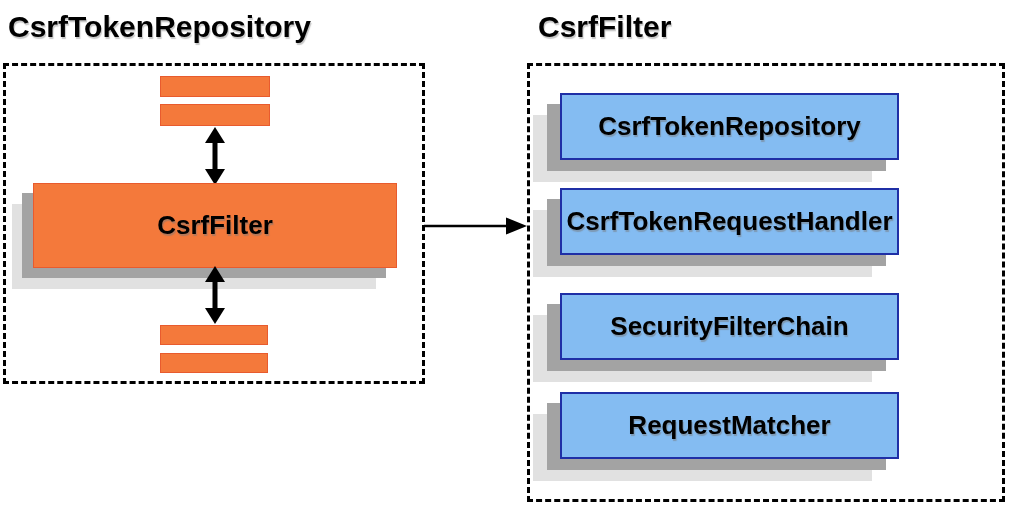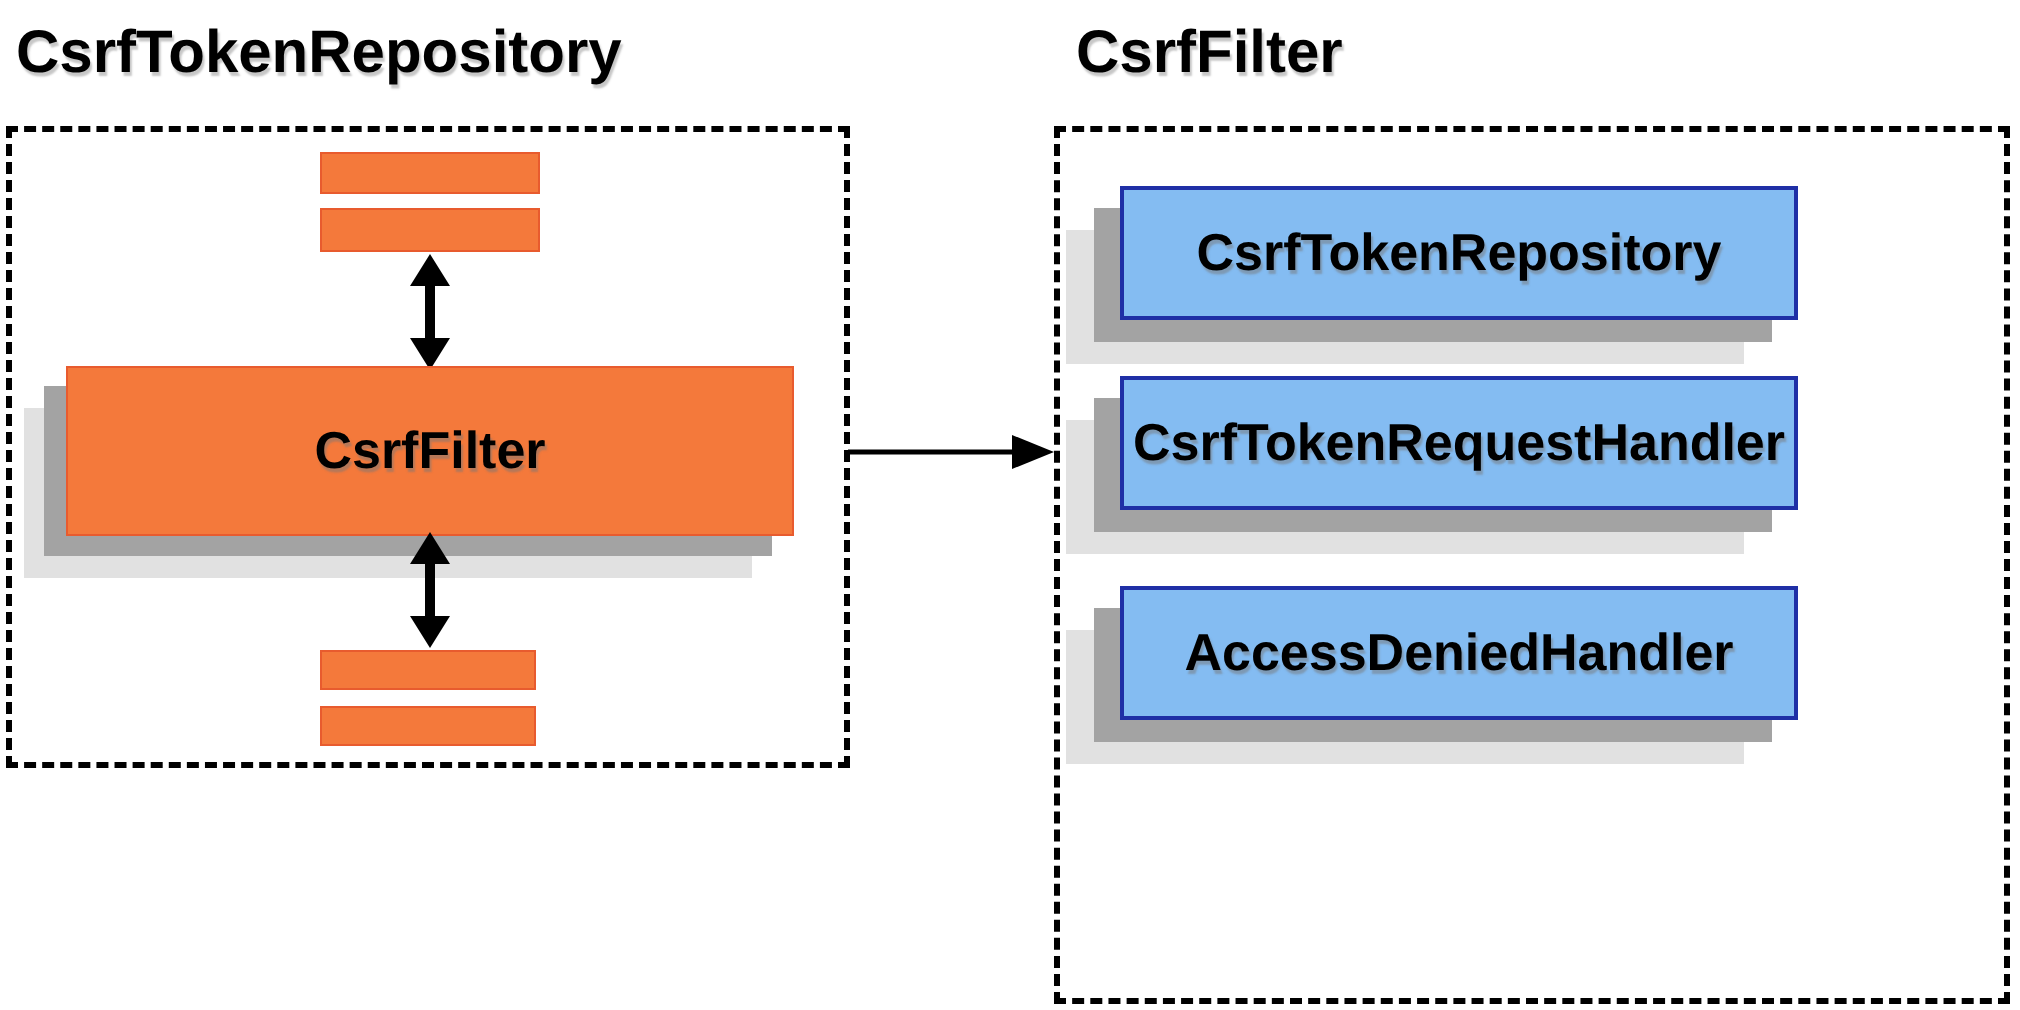--- a/index.html
+++ b/index.html
@@ -145,18 +145,21 @@
 
     <div id="component-0" class="component-node">
       <span class="node-label">CsrfTokenRepository</span>
     </div>
 
     <div id="component-1" class="component-node">
       <span class="node-label">CsrfTokenRequestHandler</span>
     </div>
 
     <div id="component-2" class="component-node">
-      <span class="node-label">AccessDeniedHandler</span>
+      <span class="node-label">SecurityFilterChain</span>
     </div>
 
+    <div id="component-3" class="component-node">
+      <span class="node-label">RequestMatcher</span>
+    </div>
   </div>
 
 </div>
 
 </body></html>

